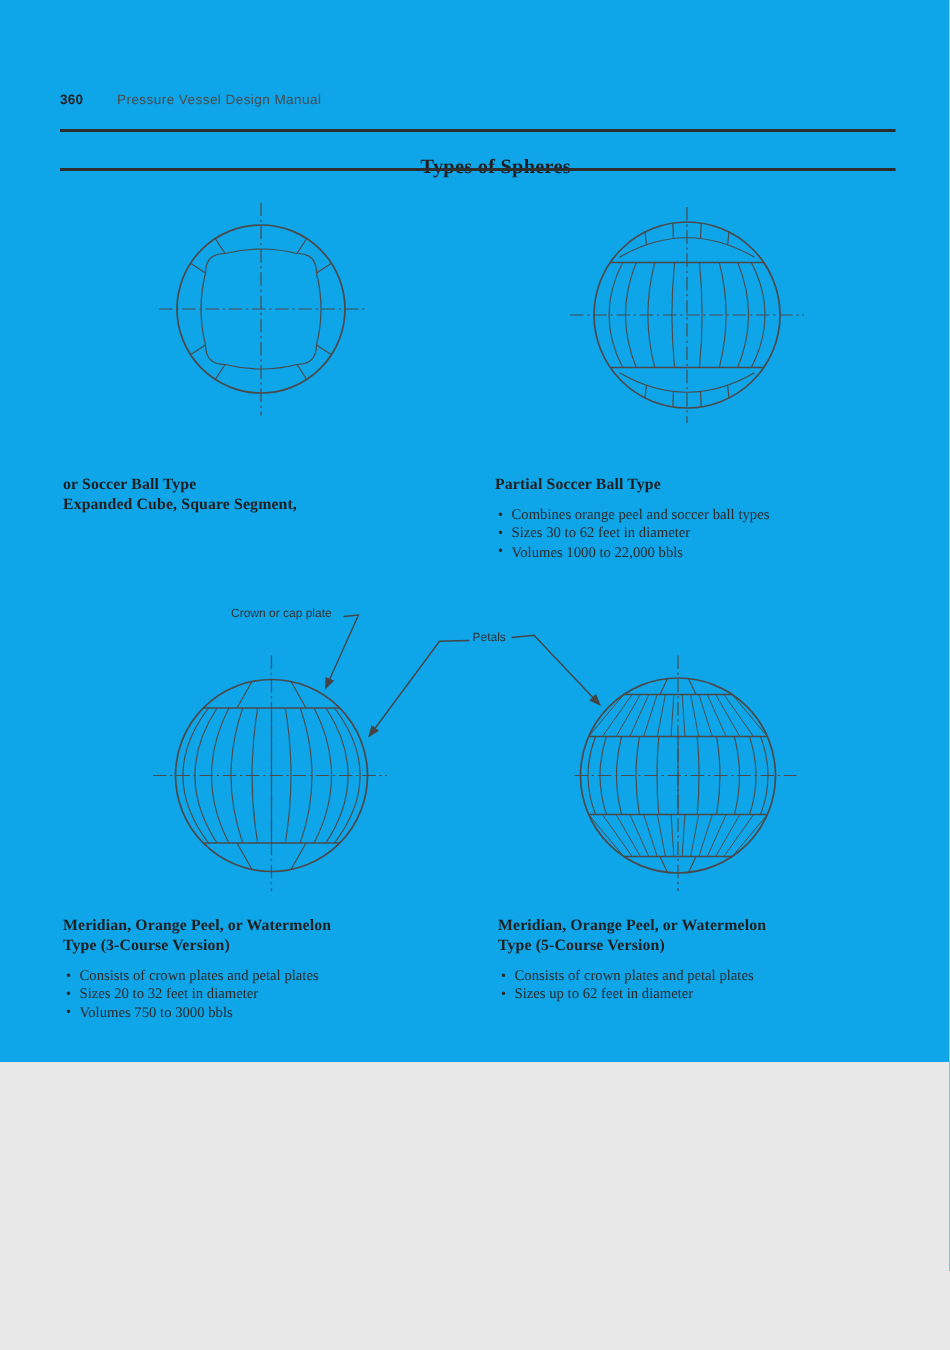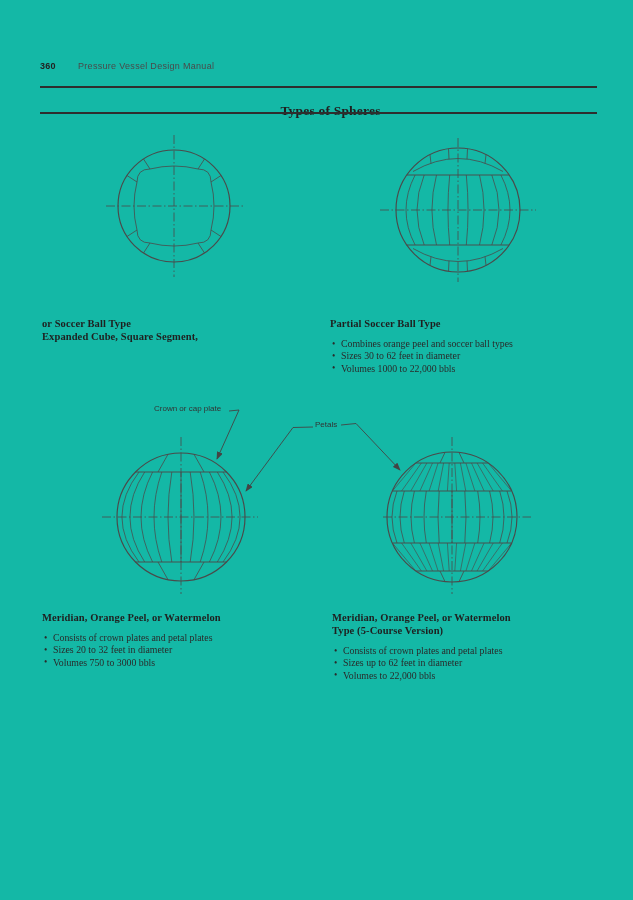--- a/index.html
+++ b/index.html
@@ -1,17 +1,17 @@
 <!DOCTYPE html>
 <html><head>
 <meta charset="utf-8">
 <style>
   html,body{margin:0;padding:0;background:#e8e8e8;}
   .page{
-    position:relative; width:633px; height:900px; background:#14b8a6;
+    position:relative; width:633px; height:708px; background:#0ea5e9;
     margin:0 auto; overflow:hidden;
     font-family:"Liberation Serif", serif; color:#2a2a2a;
   }
   .running-head{position:absolute; top:61px; left:40px; font-family:"Liberation Sans", sans-serif; font-size:9px; color:#222;}
   .running-head .pagenum{font-weight:bold; letter-spacing:0.2px;}
   .running-head .manual{position:absolute; left:38px; top:0; white-space:nowrap; color:#4a4a4a; letter-spacing:0.3px;}
   .rule{position:absolute; left:40px; width:557px; height:2px; background:#2e2e2e;}
   .rule-top{top:86px;}
   .rule-bottom{top:112px;}
   .section-title{
@@ -117,33 +117,33 @@
     <ul>
       <li>Combines orange peel and soccer ball types</li>
       <li>Sizes 30 to 62 feet in diameter</li>
       <li>Volumes 1000 to 22,000 bbls</li>
     </ul>
   </div>
 
   <div class="block b2">
     <h2>
       <div>Meridian, Orange Peel, or Watermelon</div>
+      <div>Type (3-Course Version)</div>
     </h2>
     <ul>
       <li>Consists of crown plates and petal plates</li>
       <li>Sizes 20 to 32 feet in diameter</li>
       <li>Volumes 750 to 3000 bbls</li>
     </ul>
   </div>
 
   <div class="block b3">
     <h2>
       <div>Meridian, Orange Peel, or Watermelon</div>
       <div>Type (5-Course Version)</div>
     </h2>
     <ul>
       <li>Consists of crown plates and petal plates</li>
       <li>Sizes up to 62 feet in diameter</li>
-      <li>Volumes to 22,000 bbls</li>
     </ul>
   </div>
 
 </div>
 
 </body></html>

